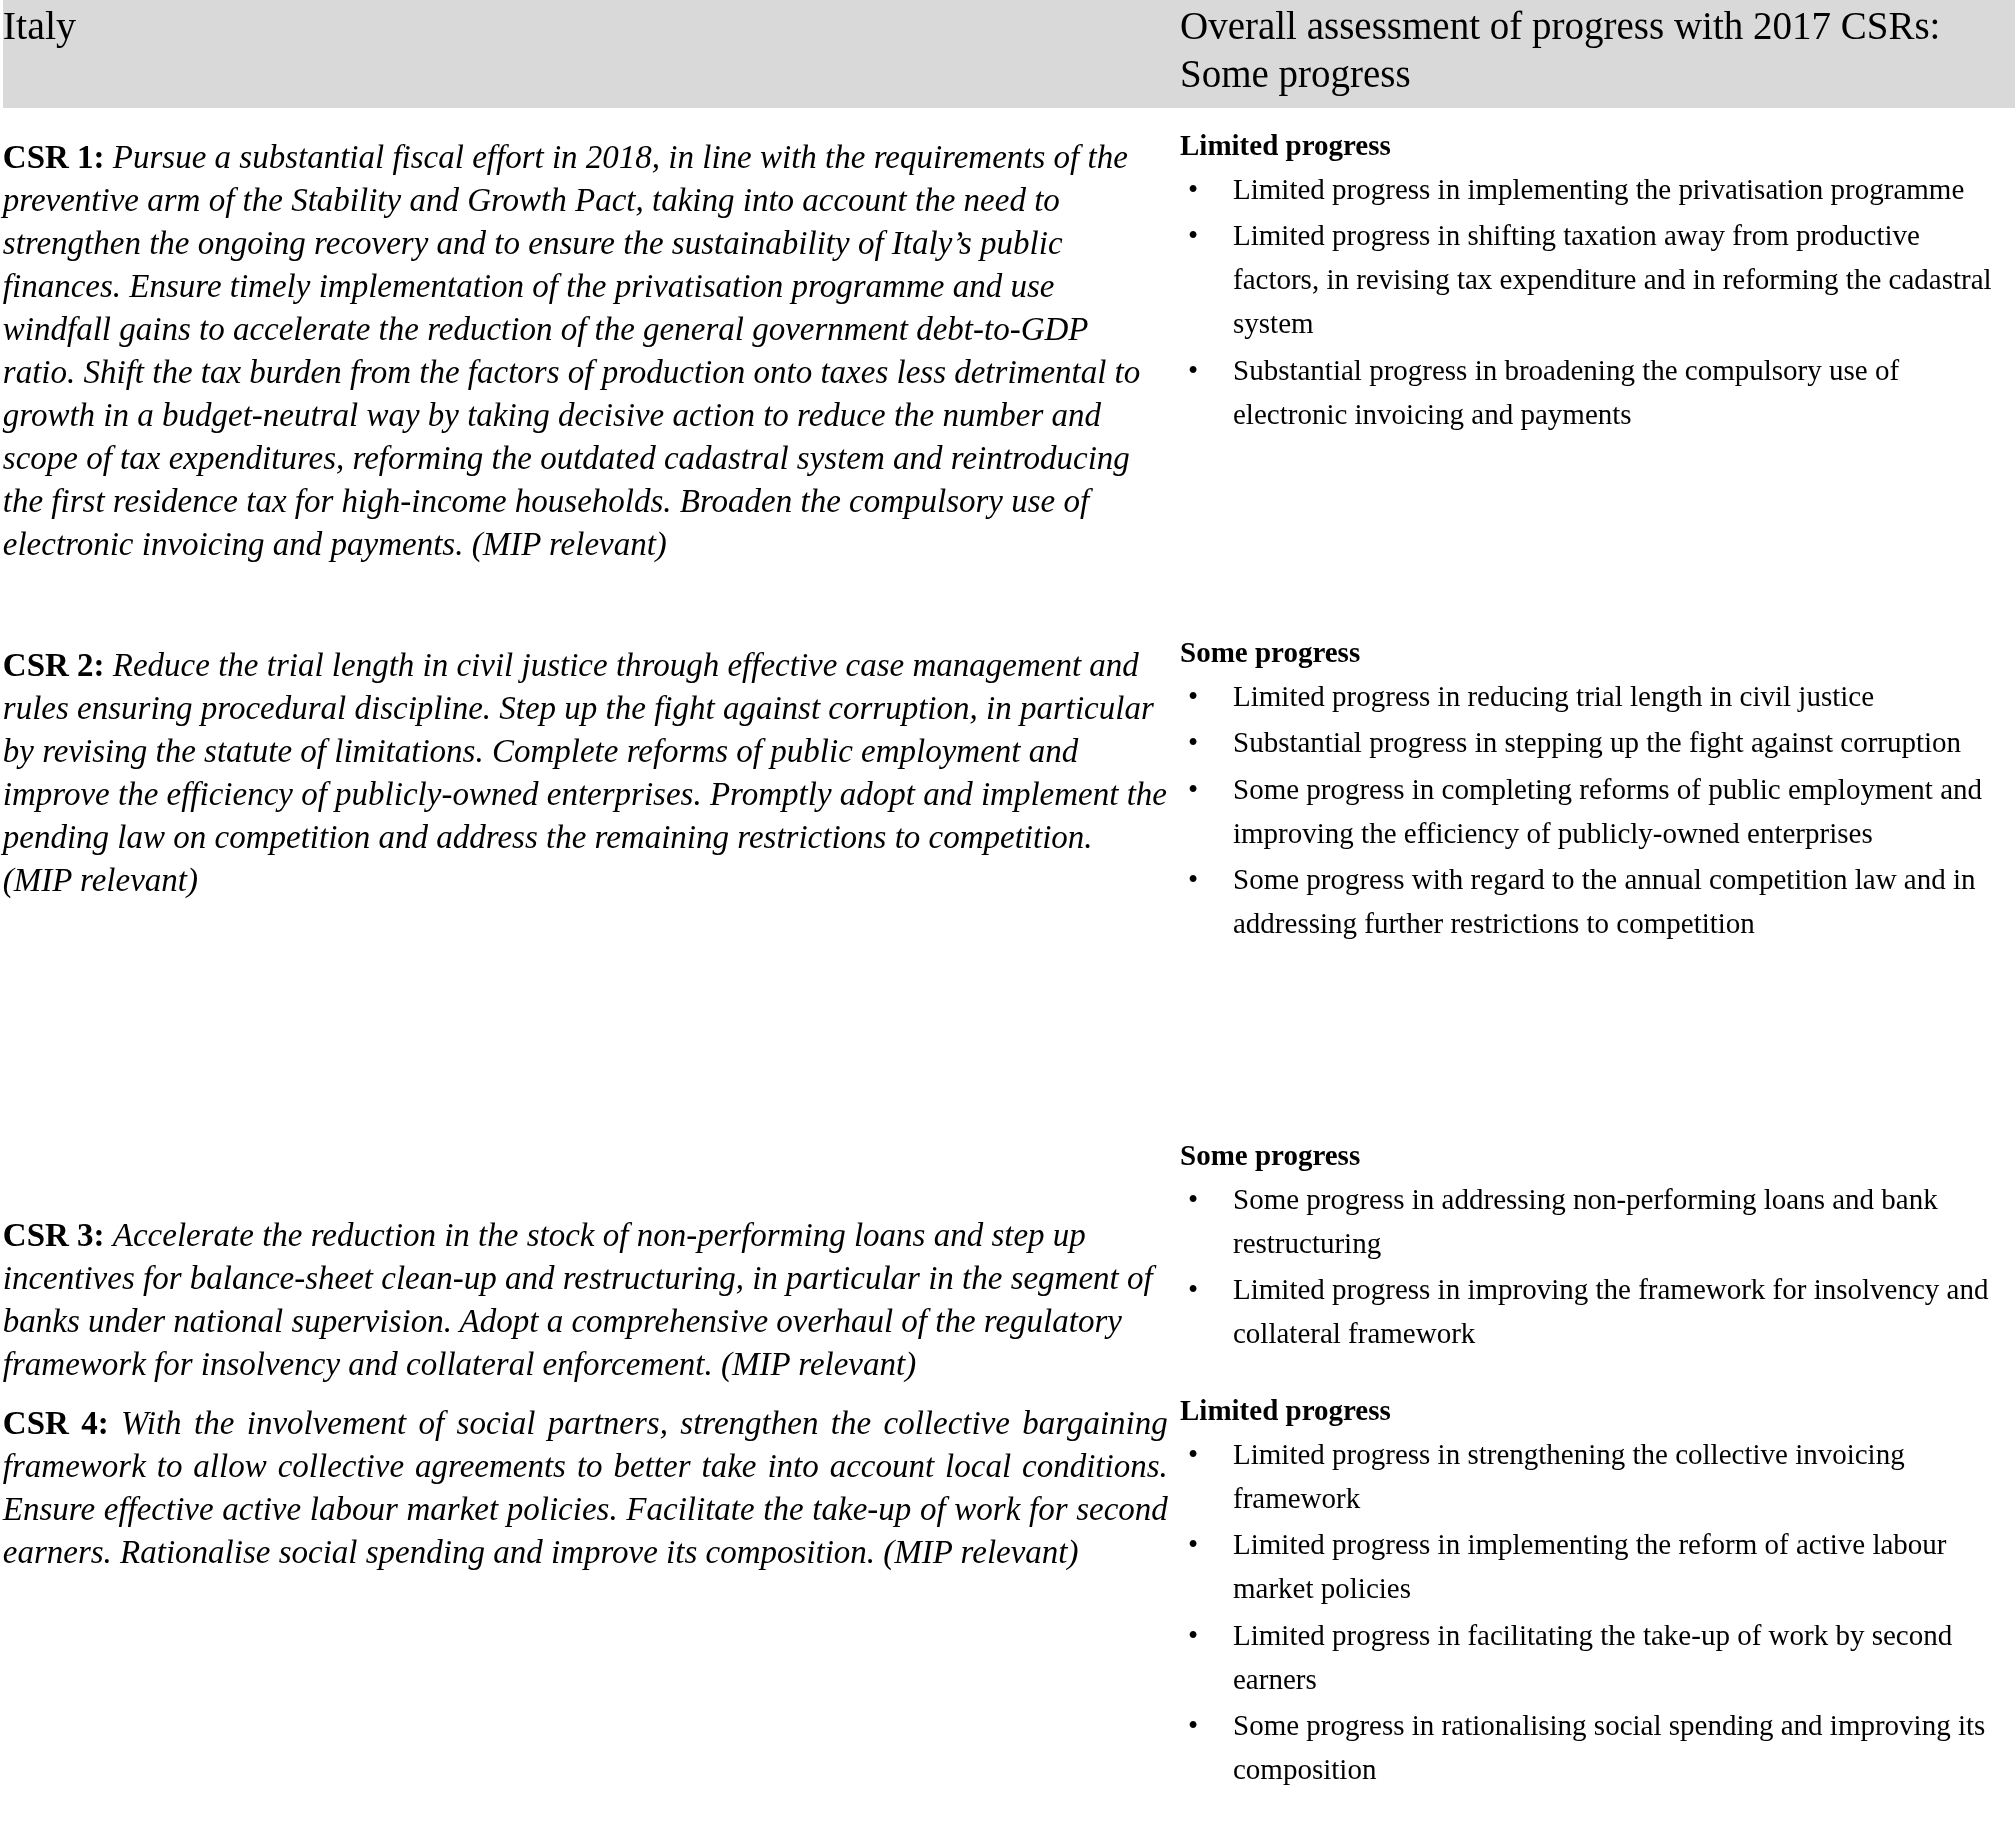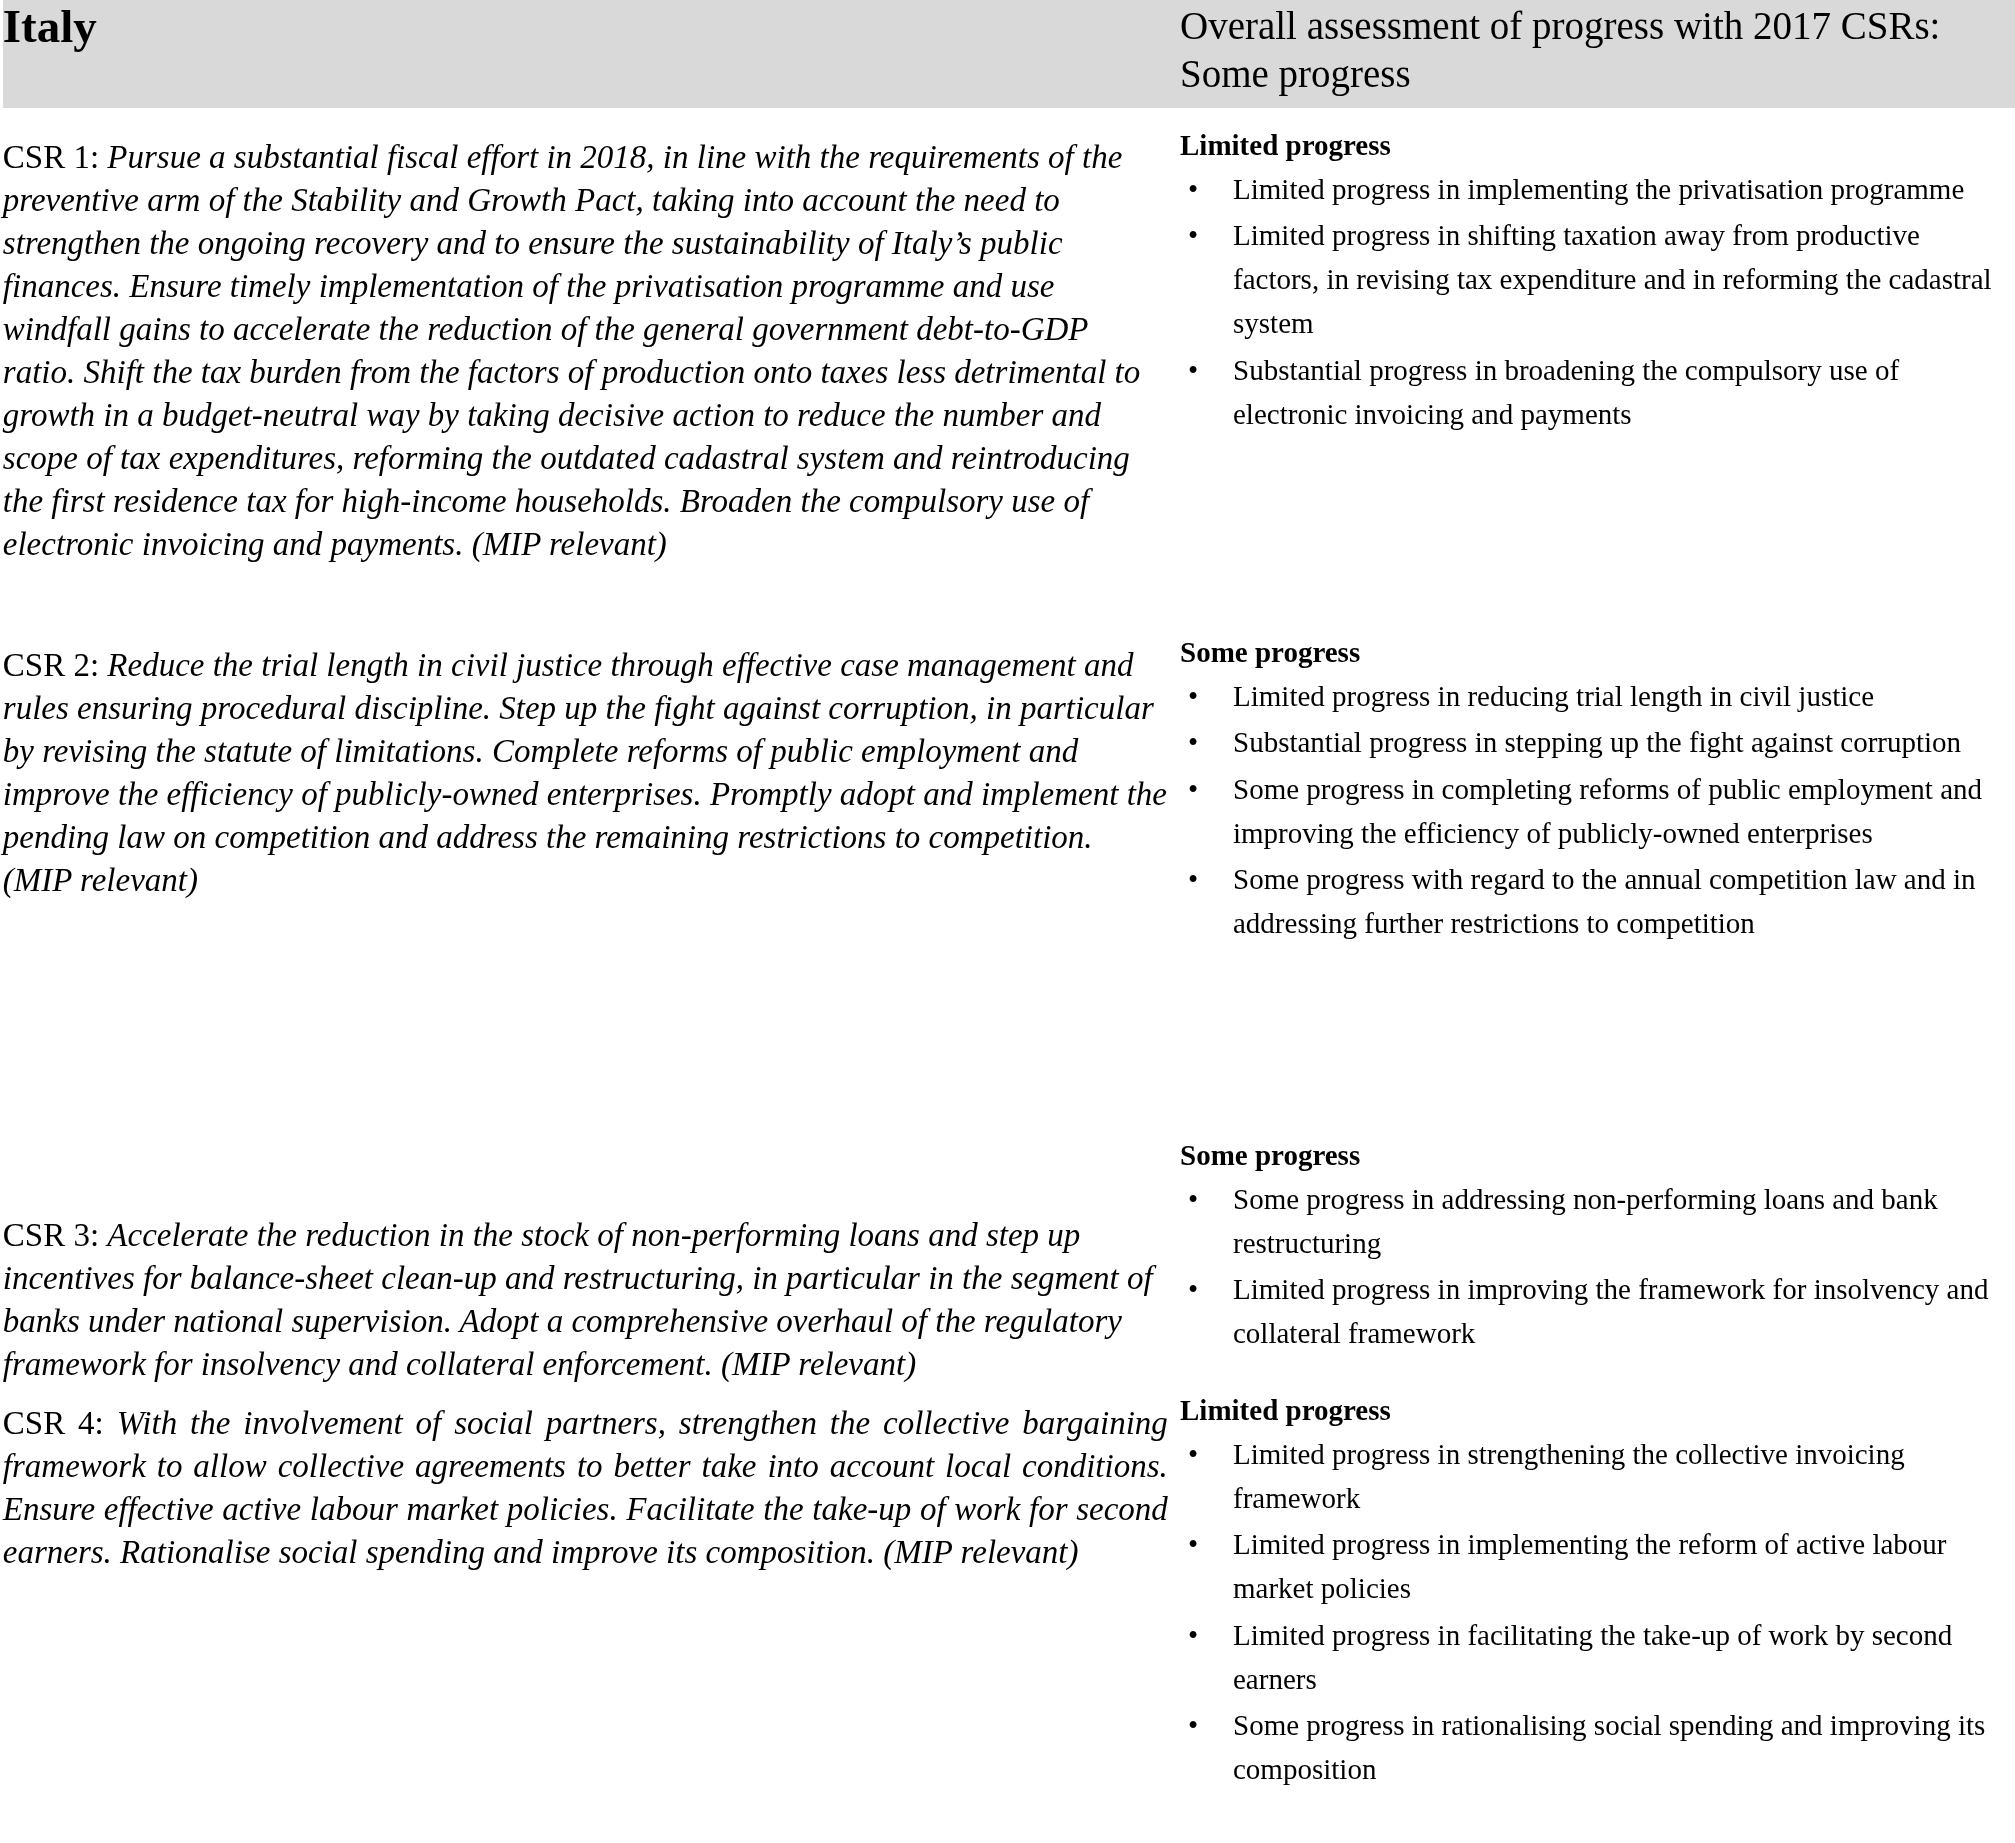--- a/index.html
+++ b/index.html
@@ -1,22 +1,22 @@
 <!DOCTYPE html>
 <html style="font-size:9px"><head>
 <meta charset="utf-8">
 <style>
   html, body { margin:0; padding:0; background:#ffffff; }
   body { width:2015px; height:1843px; position:relative; overflow:hidden;
          font-family:"Liberation Serif","DejaVu Serif",serif; color:#000; }
   .header { position:absolute; left:2.8px; top:0; width:2012px; height:108px; background:#d9d9d9; }
-  .h-left { position:absolute; left:2.8px; top:2.3px; font-weight:bold; font-size:47px; line-height:48px; }
+  .h-left { position:absolute; left:2.8px; top:2.3px; font-weight:normal; font-size:40px; line-height:48px; }
   .h-right { position:absolute; left:1180px; top:2.3px; width:833px; font-weight:normal; font-size:39px; line-height:48px; }
   .csr { position:absolute; left:2.8px; width:1165px; font-size:33px; line-height:43px; }
-  .csr .lbl { font-weight:normal; font-style:normal; }
+  .csr .lbl { font-weight:bold; font-style:normal; }
   .csr .txt { font-style:italic; }
   .csr.justify { text-align:justify; }
   .assess { position:absolute; left:1180px; width:833px; font-size:29px; line-height:44px; }
   .assess .rating { font-weight:bold; display:block; }
   .assess ul { list-style:none; margin:0; padding:0; }
   .assess li { position:relative; padding-left:53px; margin-bottom:2.3px; }
   .assess li .bullet { position:absolute; left:0; top:0; width:53px; text-align:left; padding-left:8px; box-sizing:border-box; }
 </style>
 </head>
 <body>

